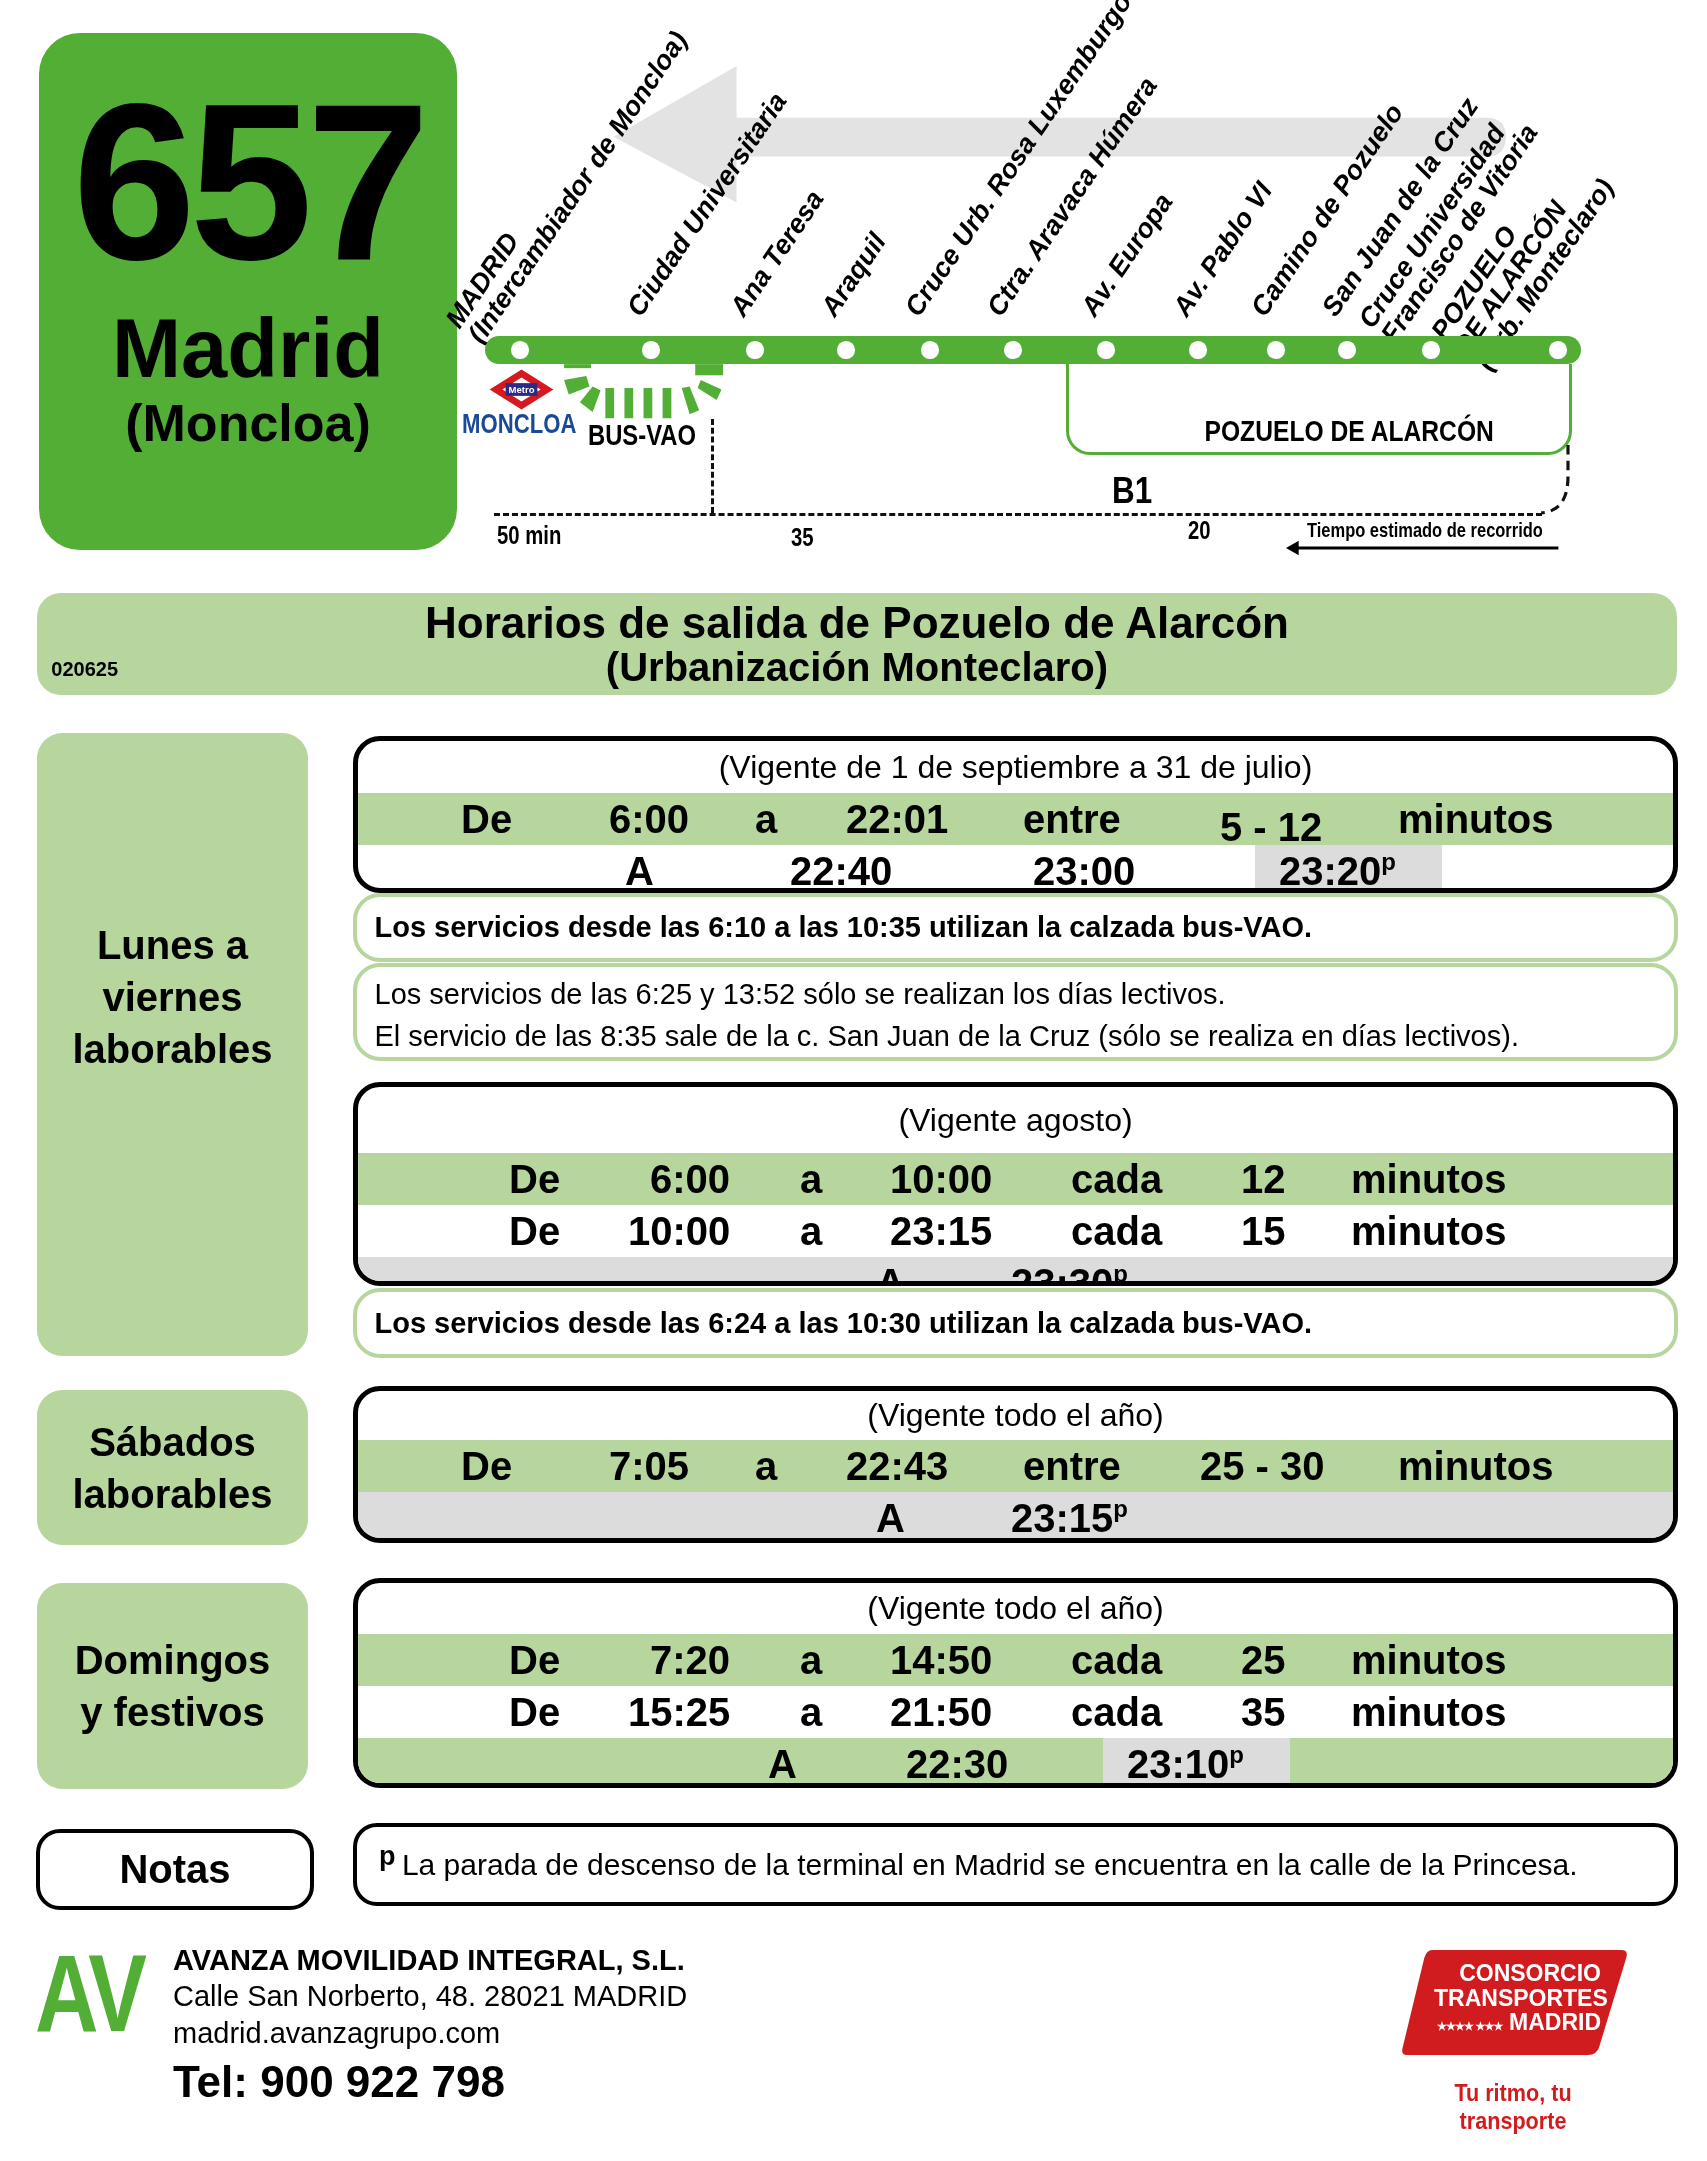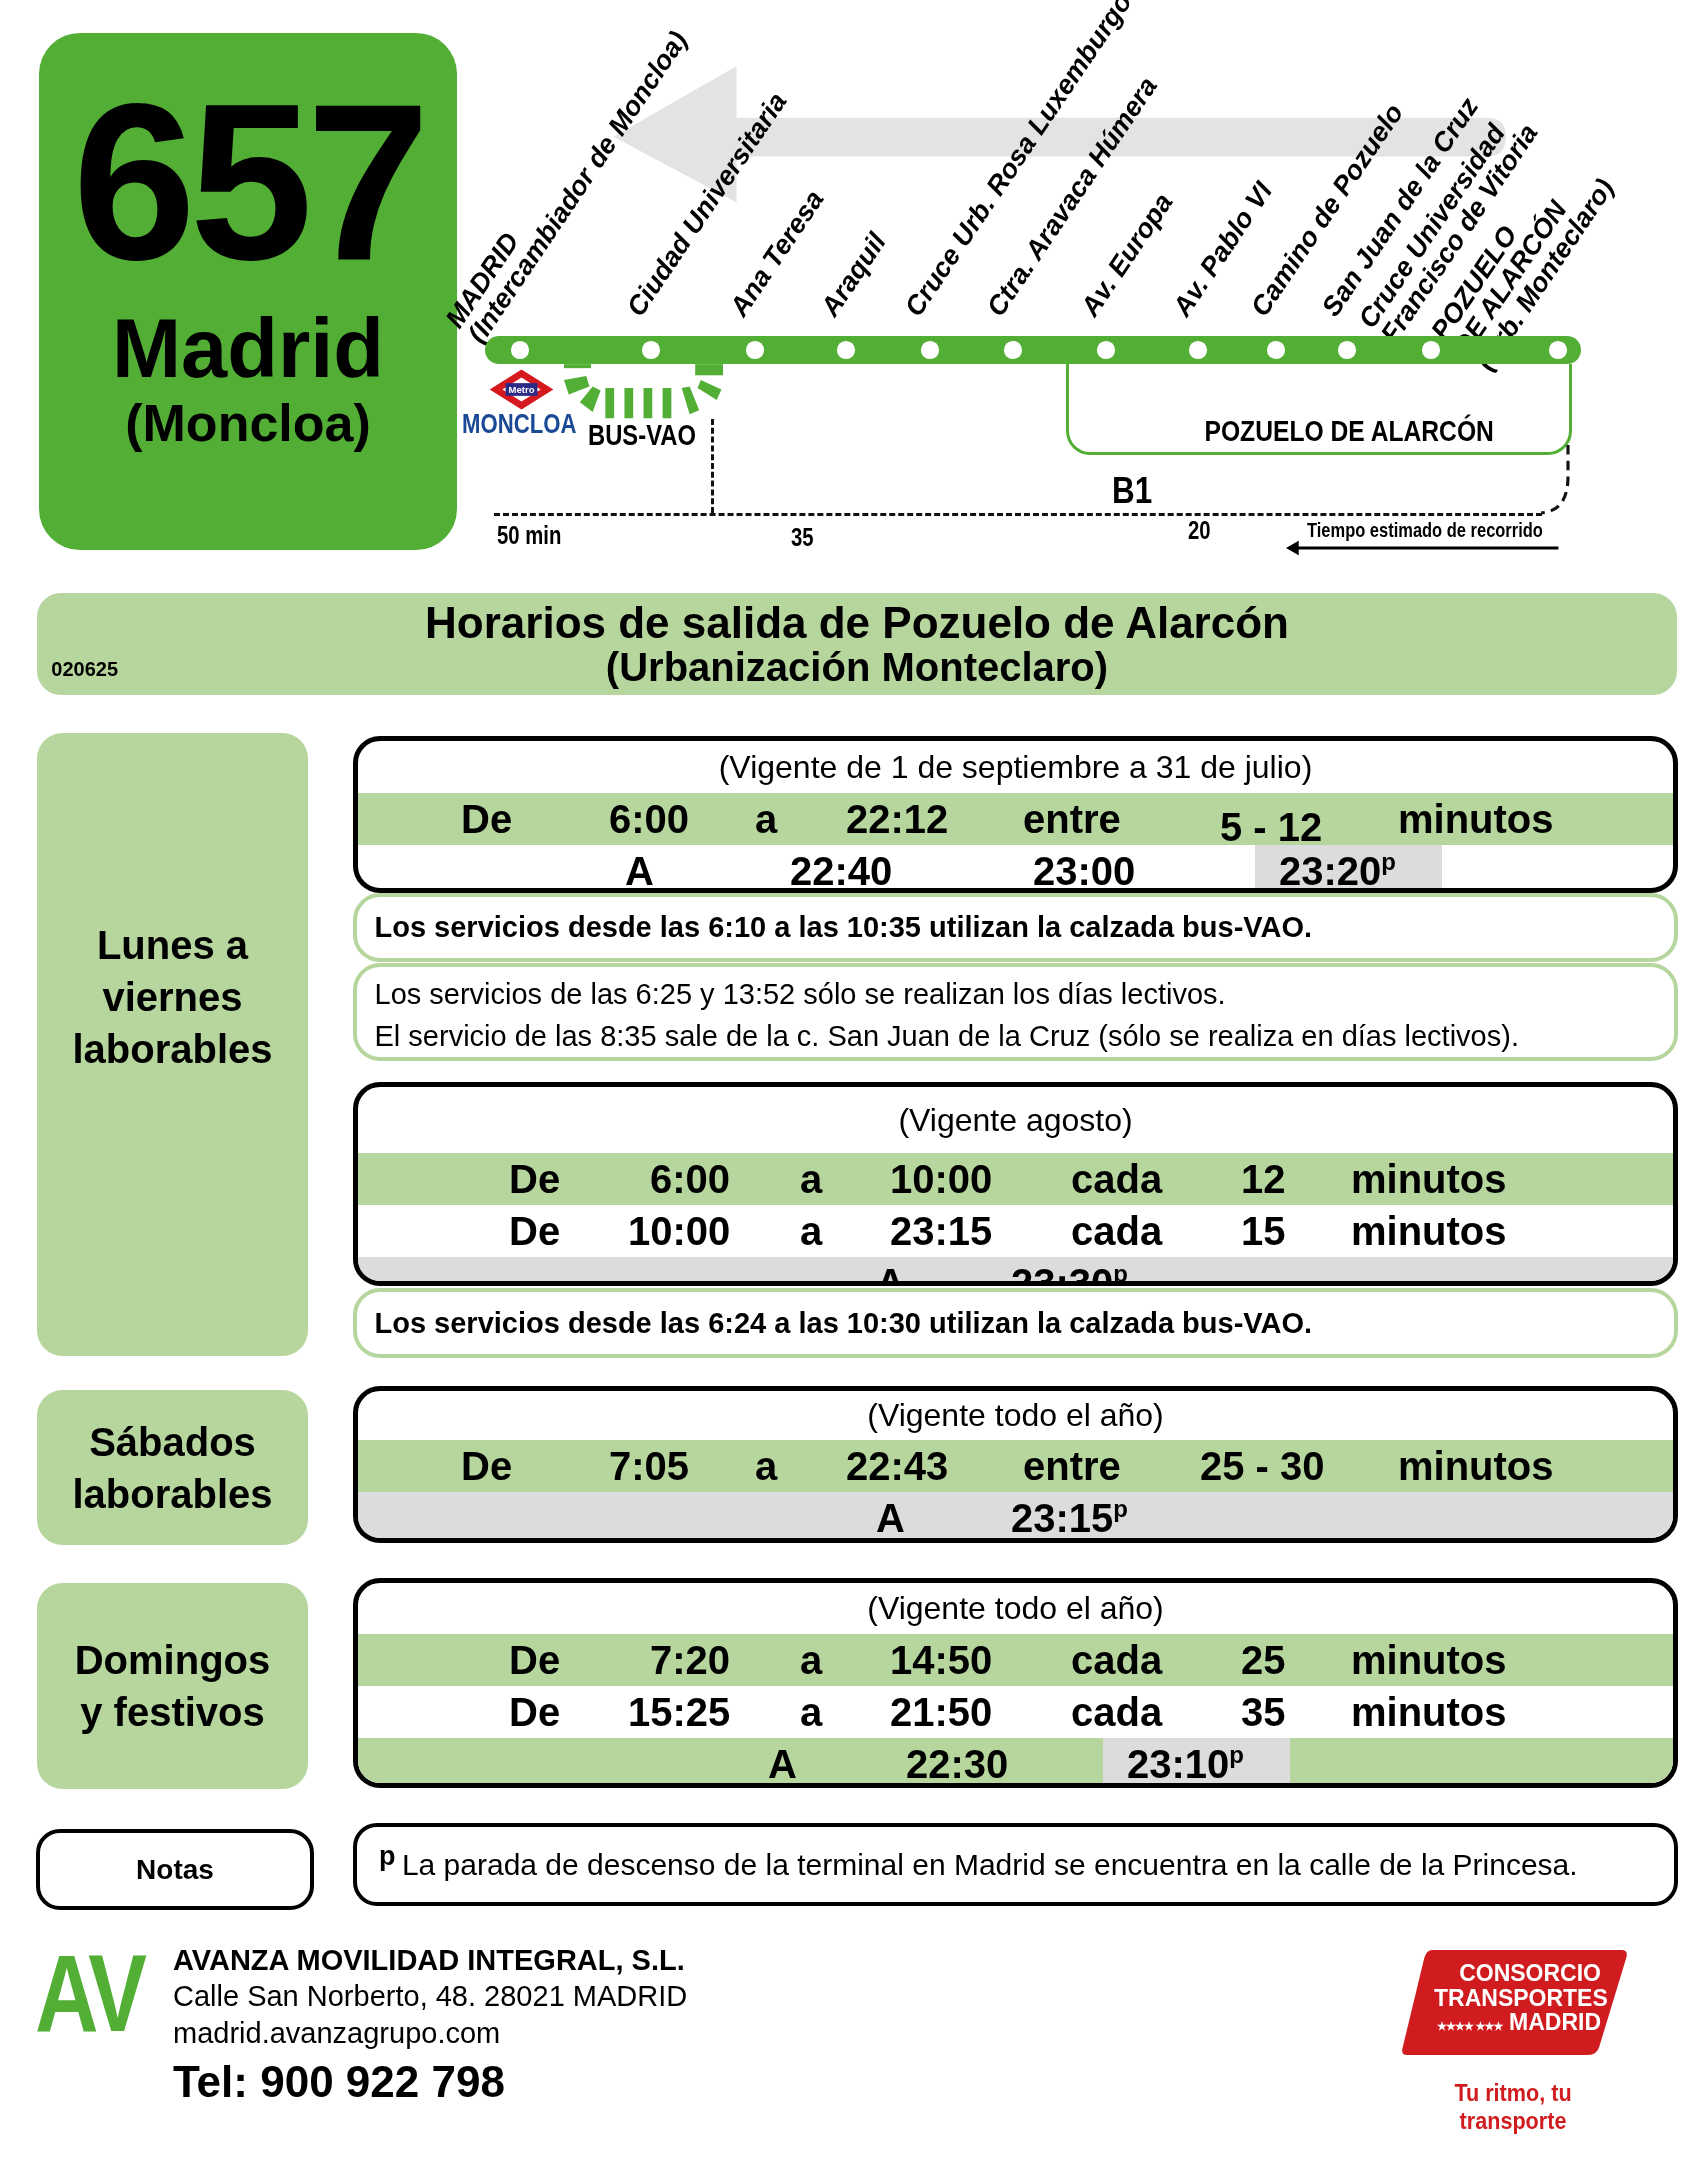--- a/index.html
+++ b/index.html
@@ -39,21 +39,21 @@
   .row.validity { height: 52px; font-size: 32px; font-weight: normal; justify-content: center; }
   .row.green { background: #b6d69e; }
   .row.gray { background: #dcdcdc; }
   .cell { position: absolute; top: 50%; transform: translateY(-50%); white-space: nowrap; }
   .cell sup, .sup { font-size: 24px; vertical-align: 14.3px; }
   .hl { position: absolute; top: 0; bottom: 0; background: #dcdcdc; }
   .note { position: absolute; left: 353px; width: 1325px; border: 4px solid #b6d69e; border-radius: 27px; background: #fff; font-size: 29px; padding: 0 17.5px; display: flex; flex-direction: column; justify-content: center; line-height: 1.45; }
   .note.bold { font-weight: bold; }
 
   
-  .notes-label { left: 36px; top: 1829px; width: 278px; height: 81px; border: 4px solid #000; border-radius: 24px; display: flex; align-items: center; justify-content: center; font-size: 28px; font-weight: bold; }
+  .notes-label { left: 36px; top: 1829px; width: 278px; height: 81px; border: 4px solid #000; border-radius: 24px; display: flex; align-items: center; justify-content: center; font-size: 40px; font-weight: bold; }
   .notes-text { left: 353px; top: 1823px; width: 1325px; height: 83px; border: 4px solid #000; border-radius: 24px; display: flex; align-items: center; padding-left: 22px; font-size: 30px; }
   .notes-text .p { font-size: 27px; font-weight: bold; align-self: flex-start; margin-top: 14.3px; margin-right: 6.4px; }
 
   
   .av-logo { left: 35px; top: 1938px; font-size: 110px; font-weight: bold; color: #52ae35; letter-spacing: -4.8px; transform: scaleX(0.8); transform-origin: 0 0; line-height: 1; }
   .company { left: 173px; font-size: 29px; white-space: nowrap; }
   .ctm { left: 1402px; top: 1950px; width: 225px; height: 105px; }
   .ctm-text { position: absolute; left: 32px; top: 11px; color: #fff; font-weight: bold; font-size: 23px; line-height: 1.07; text-align: right; width: 167px; }
   .ctm-tag { left: 1394px; top: 2079px; width: 238px; text-align: center; color: #d01c1f; font-weight: bold; font-size: 24px; transform: scaleX(0.9); }
 </style>
@@ -175,21 +175,21 @@
       <div>y festivos</div>
     </div>
 </div>
 
 <div class="sched" style="top:736px;height:157px;">
   <div class="row validity">(Vigente de 1 de septiembre a 31 de julio)</div>
   <div class="row green">
     <span class="cell" style="left:103px;">De</span>
     <span class="cell" style="left:251px;">6:00</span>
     <span class="cell" style="left:397px;">a</span>
-    <span class="cell" style="left:488px;">22:12</span>
+    <span class="cell" style="left:488px;">22:01</span>
     <span class="cell" style="left:665px;">entre</span>
     <span class="cell" style="left:862px;margin-top:8px;">5 - 12</span>
     <span class="cell" style="left:1040px;">minutos</span>
   </div>
   <div class="row">
     <div class="hl" style="left:897px;width:187px;"></div>
     <span class="cell" style="left:267px;">A</span>
     <span class="cell" style="left:432px;">22:40</span>
     <span class="cell" style="left:675px;">23:00</span>
     <span class="cell" style="left:921px;"><span>23:20</span><sup>p</sup></span>

